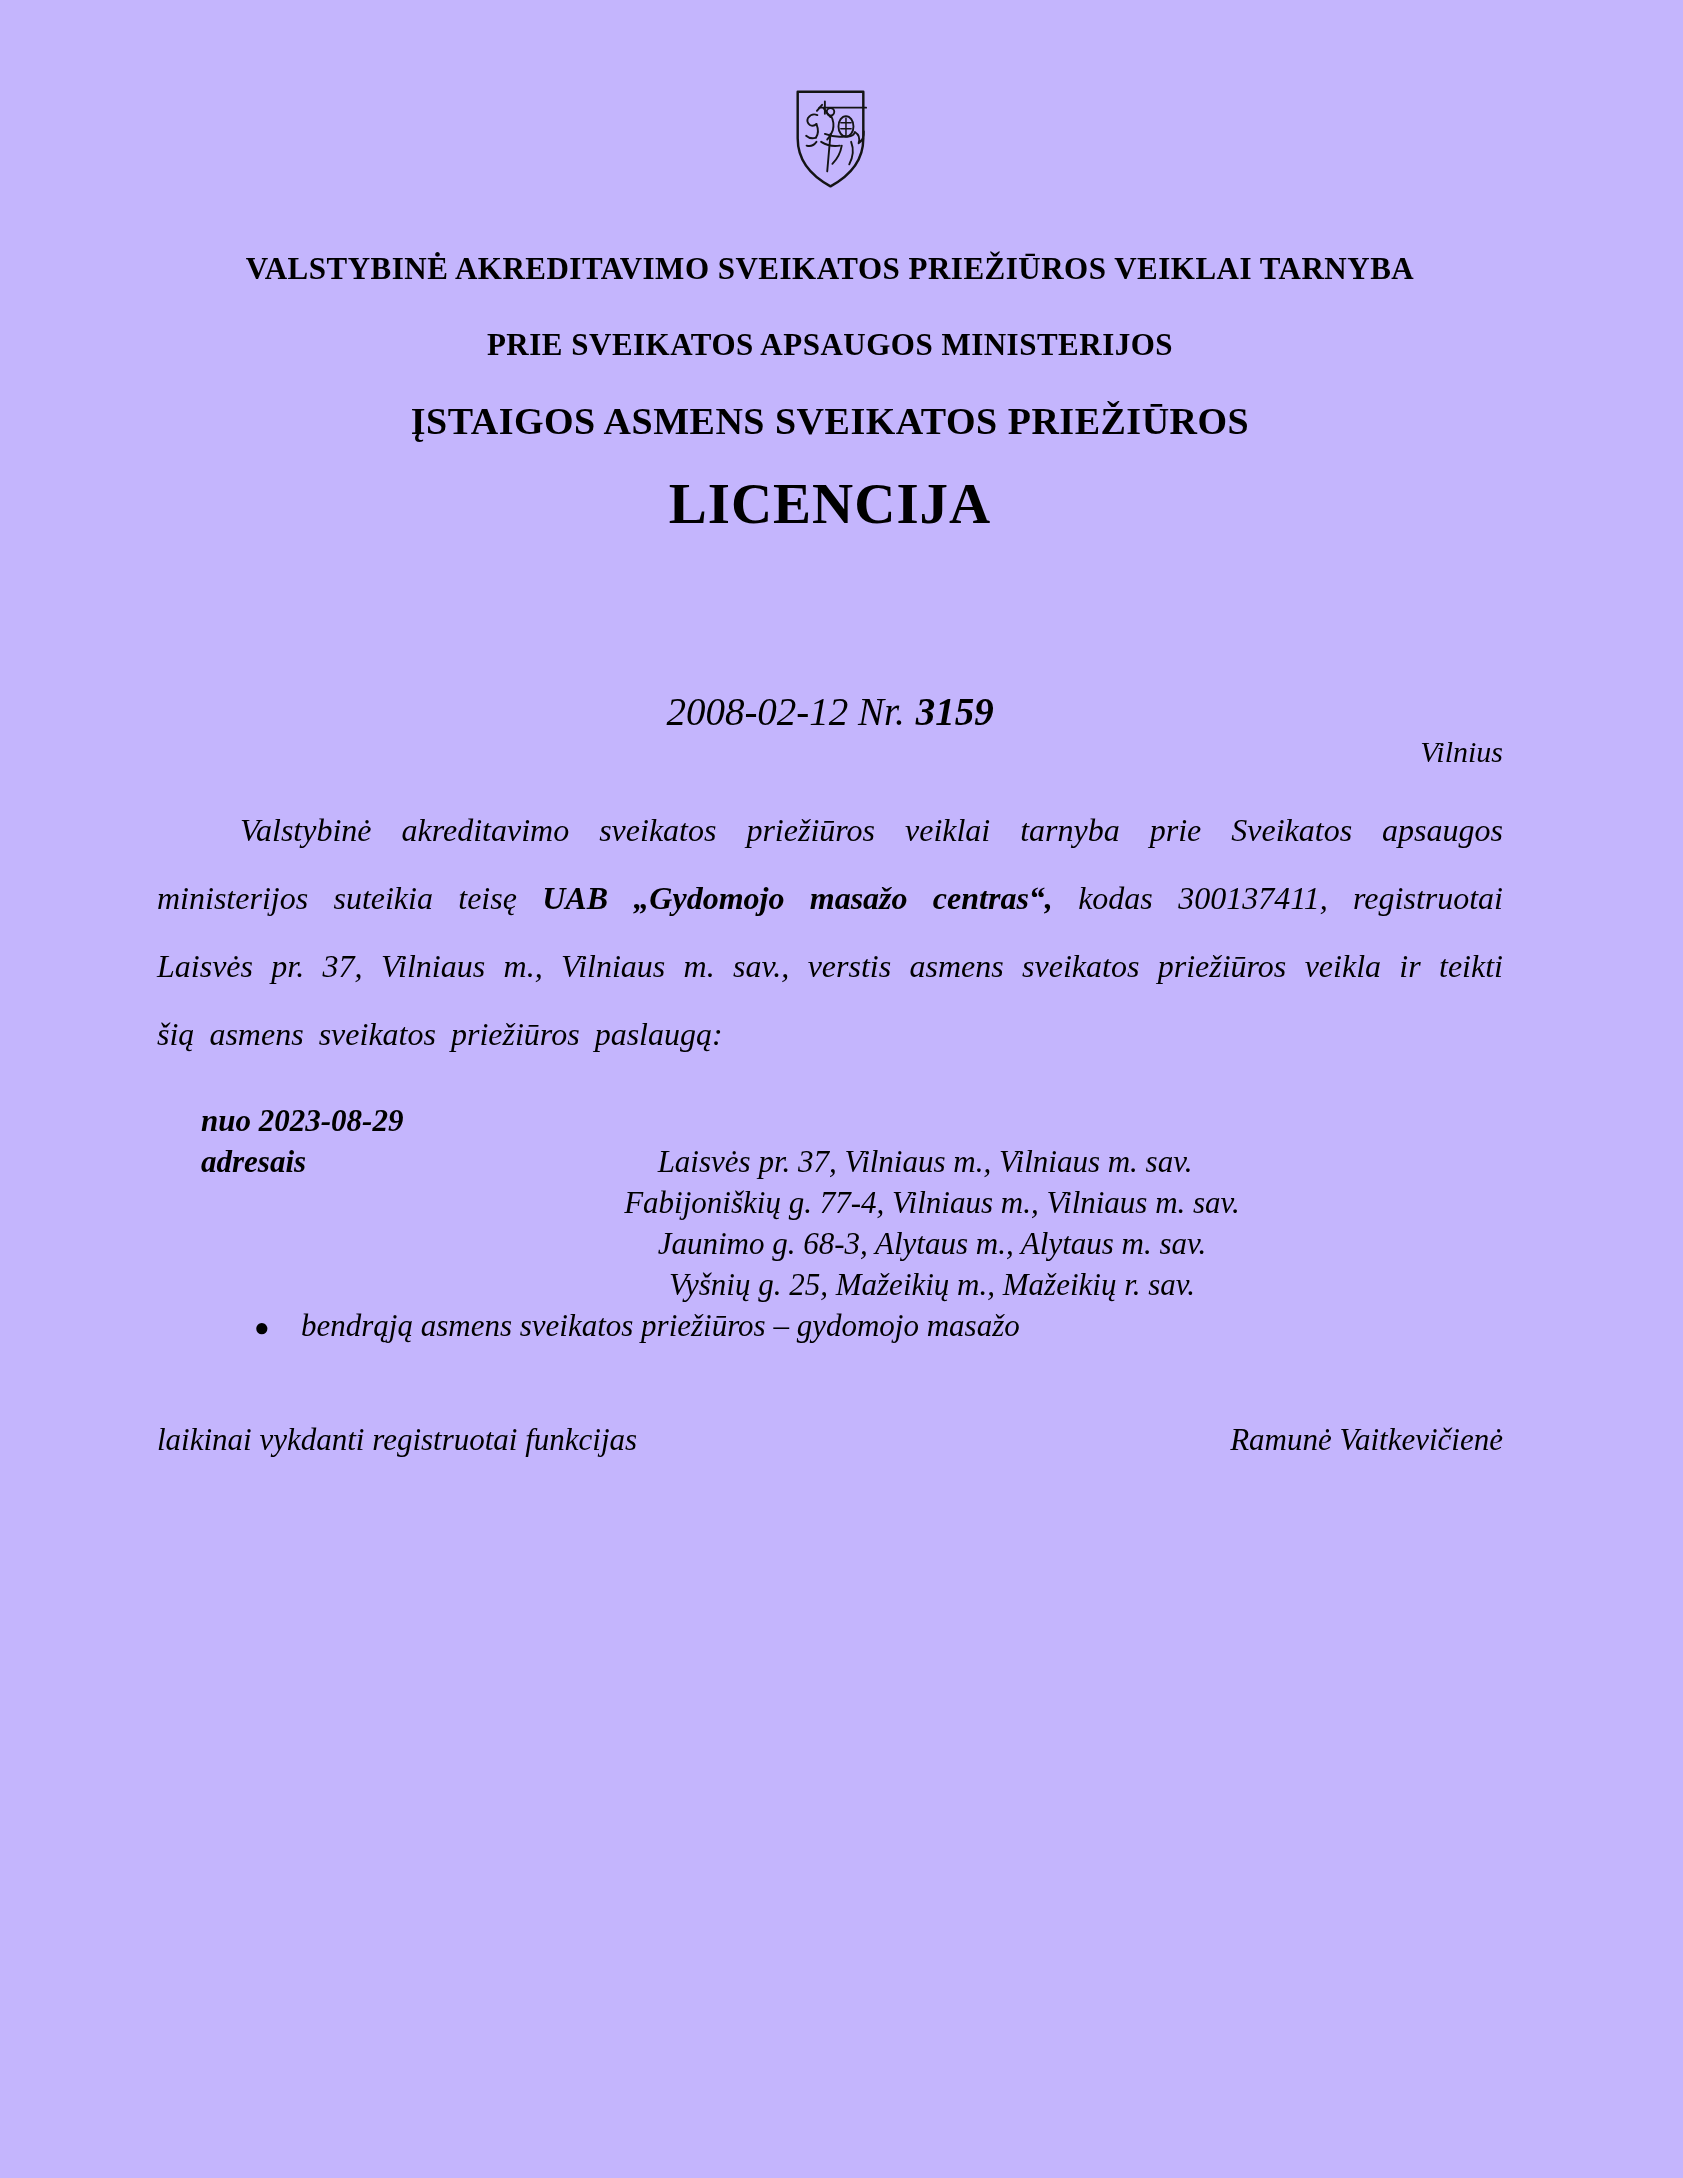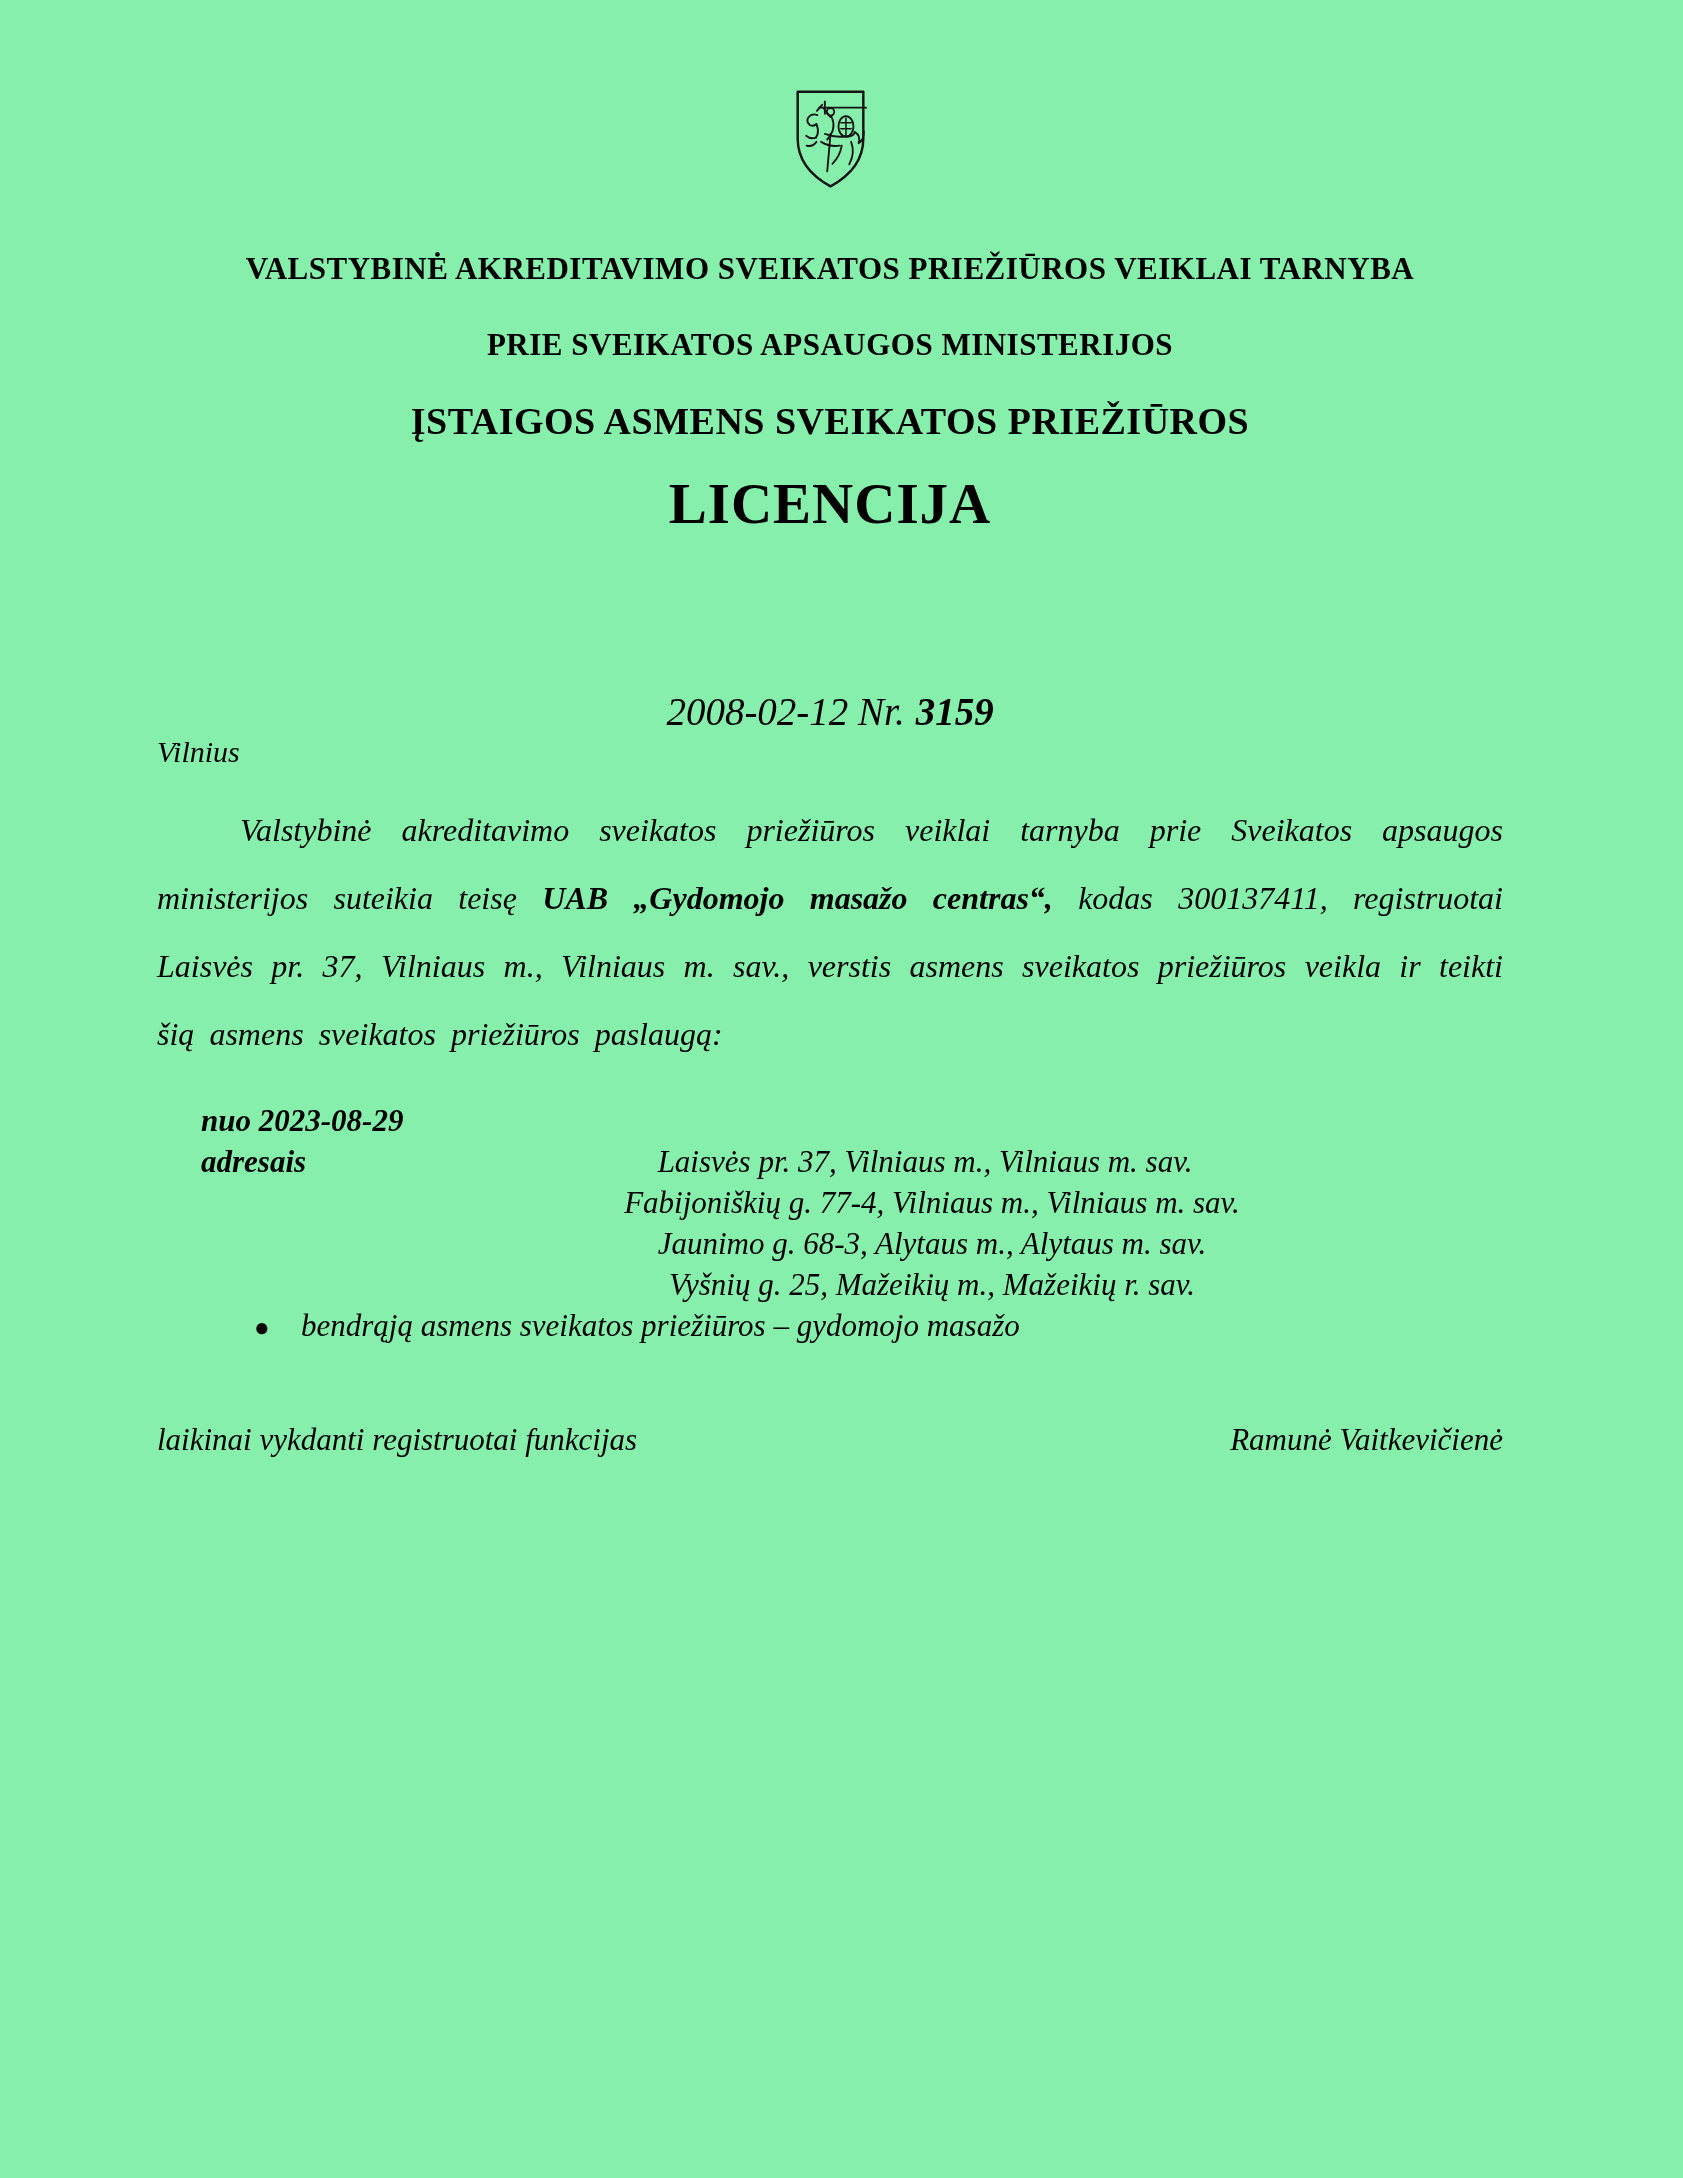--- a/index.html
+++ b/index.html
@@ -1,21 +1,21 @@
 <!DOCTYPE html>
 <html lang="lt"><head>
 <meta charset="utf-8">
 <style>
   html, body { margin: 0; padding: 0; background: #e8e8e8; }
   .page {
     position: relative;
     width: 1683px;
     height: 2178px;
     margin: 0 auto;
-    background: #86efac;
+    background: #c4b5fd;
     color: #000000;
     font-family: "Liberation Serif", "DejaVu Serif", serif;
     box-sizing: border-box;
     padding: 87px 180px 0 157px;
     overflow: hidden;
   }
   .emblem {
     display: block;
     margin: 0 auto;
     width: 95px;
@@ -61,21 +61,21 @@
     text-align: center;
   }
   .license-number {
     font-weight: 700;
     margin-left: 0.28em;
   }
   .city-line {
     font-size: 30px;
     font-style: italic;
     line-height: 40px;
-    text-align: left;
+    text-align: right;
   }
   .body-paragraph {
     margin-top: 24px;
     font-size: 32px;
     font-style: italic;
     line-height: 68px;
     text-align: justify;
     text-indent: 83px;
     word-spacing: 0.22em;
   }

